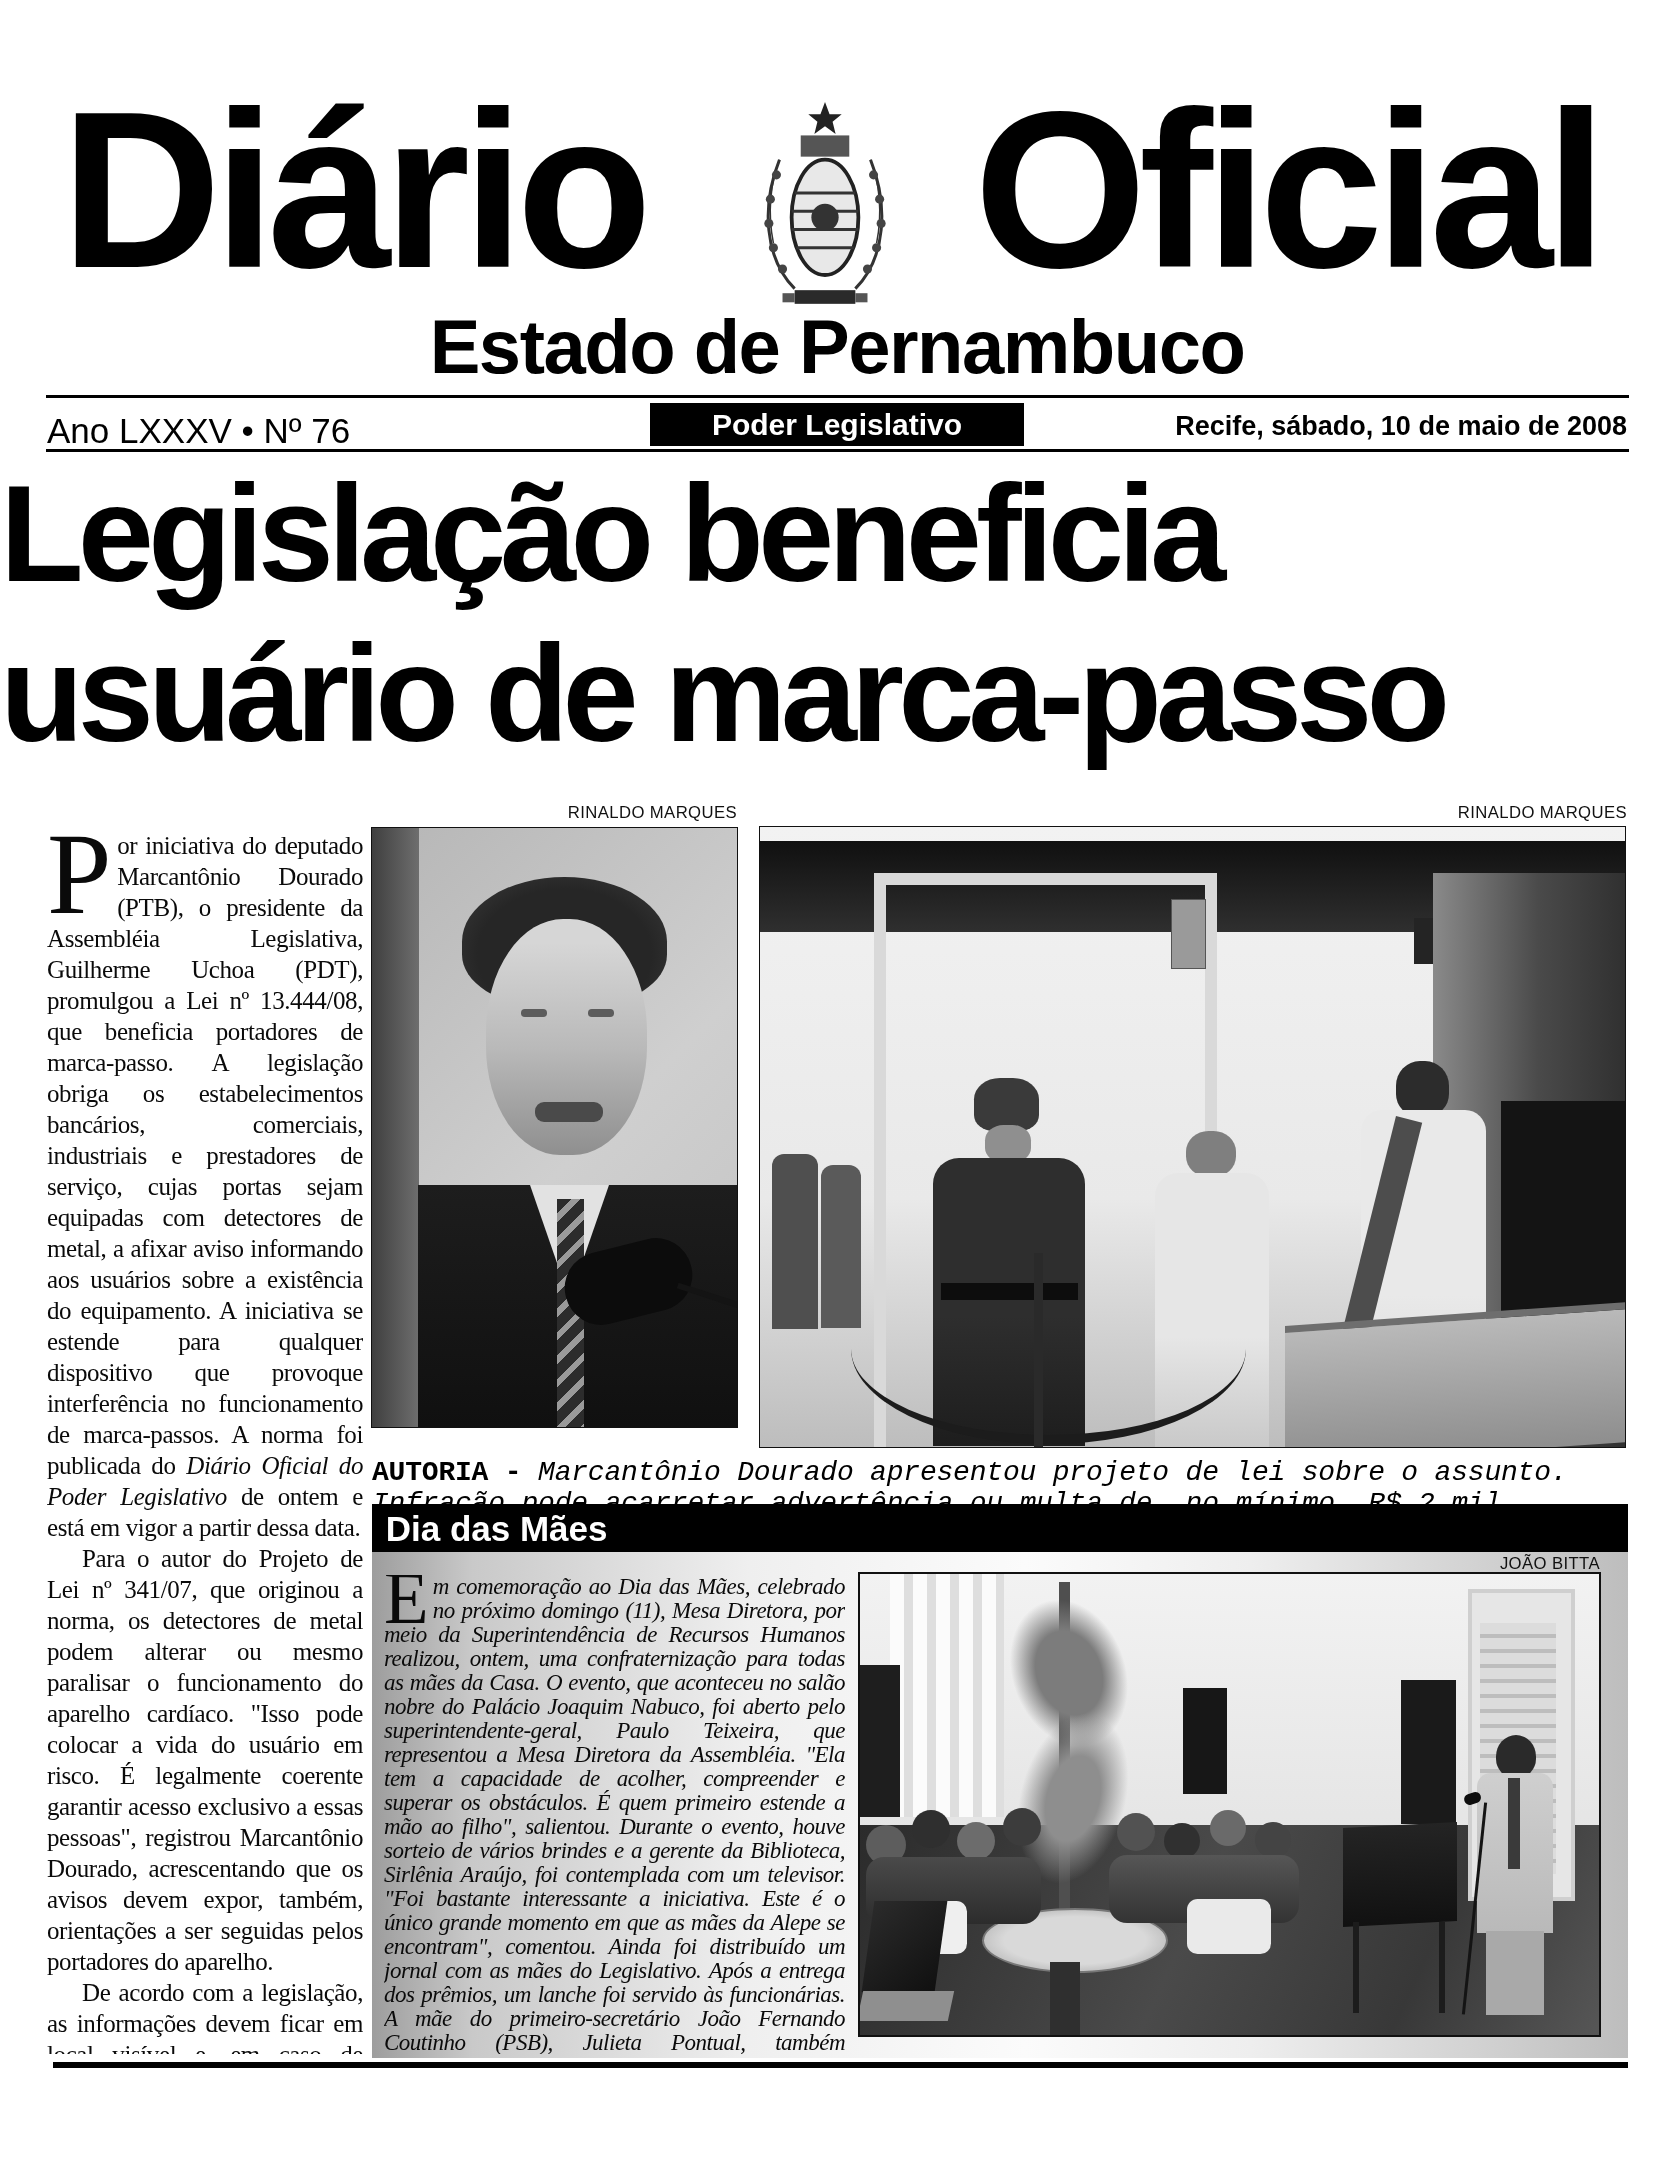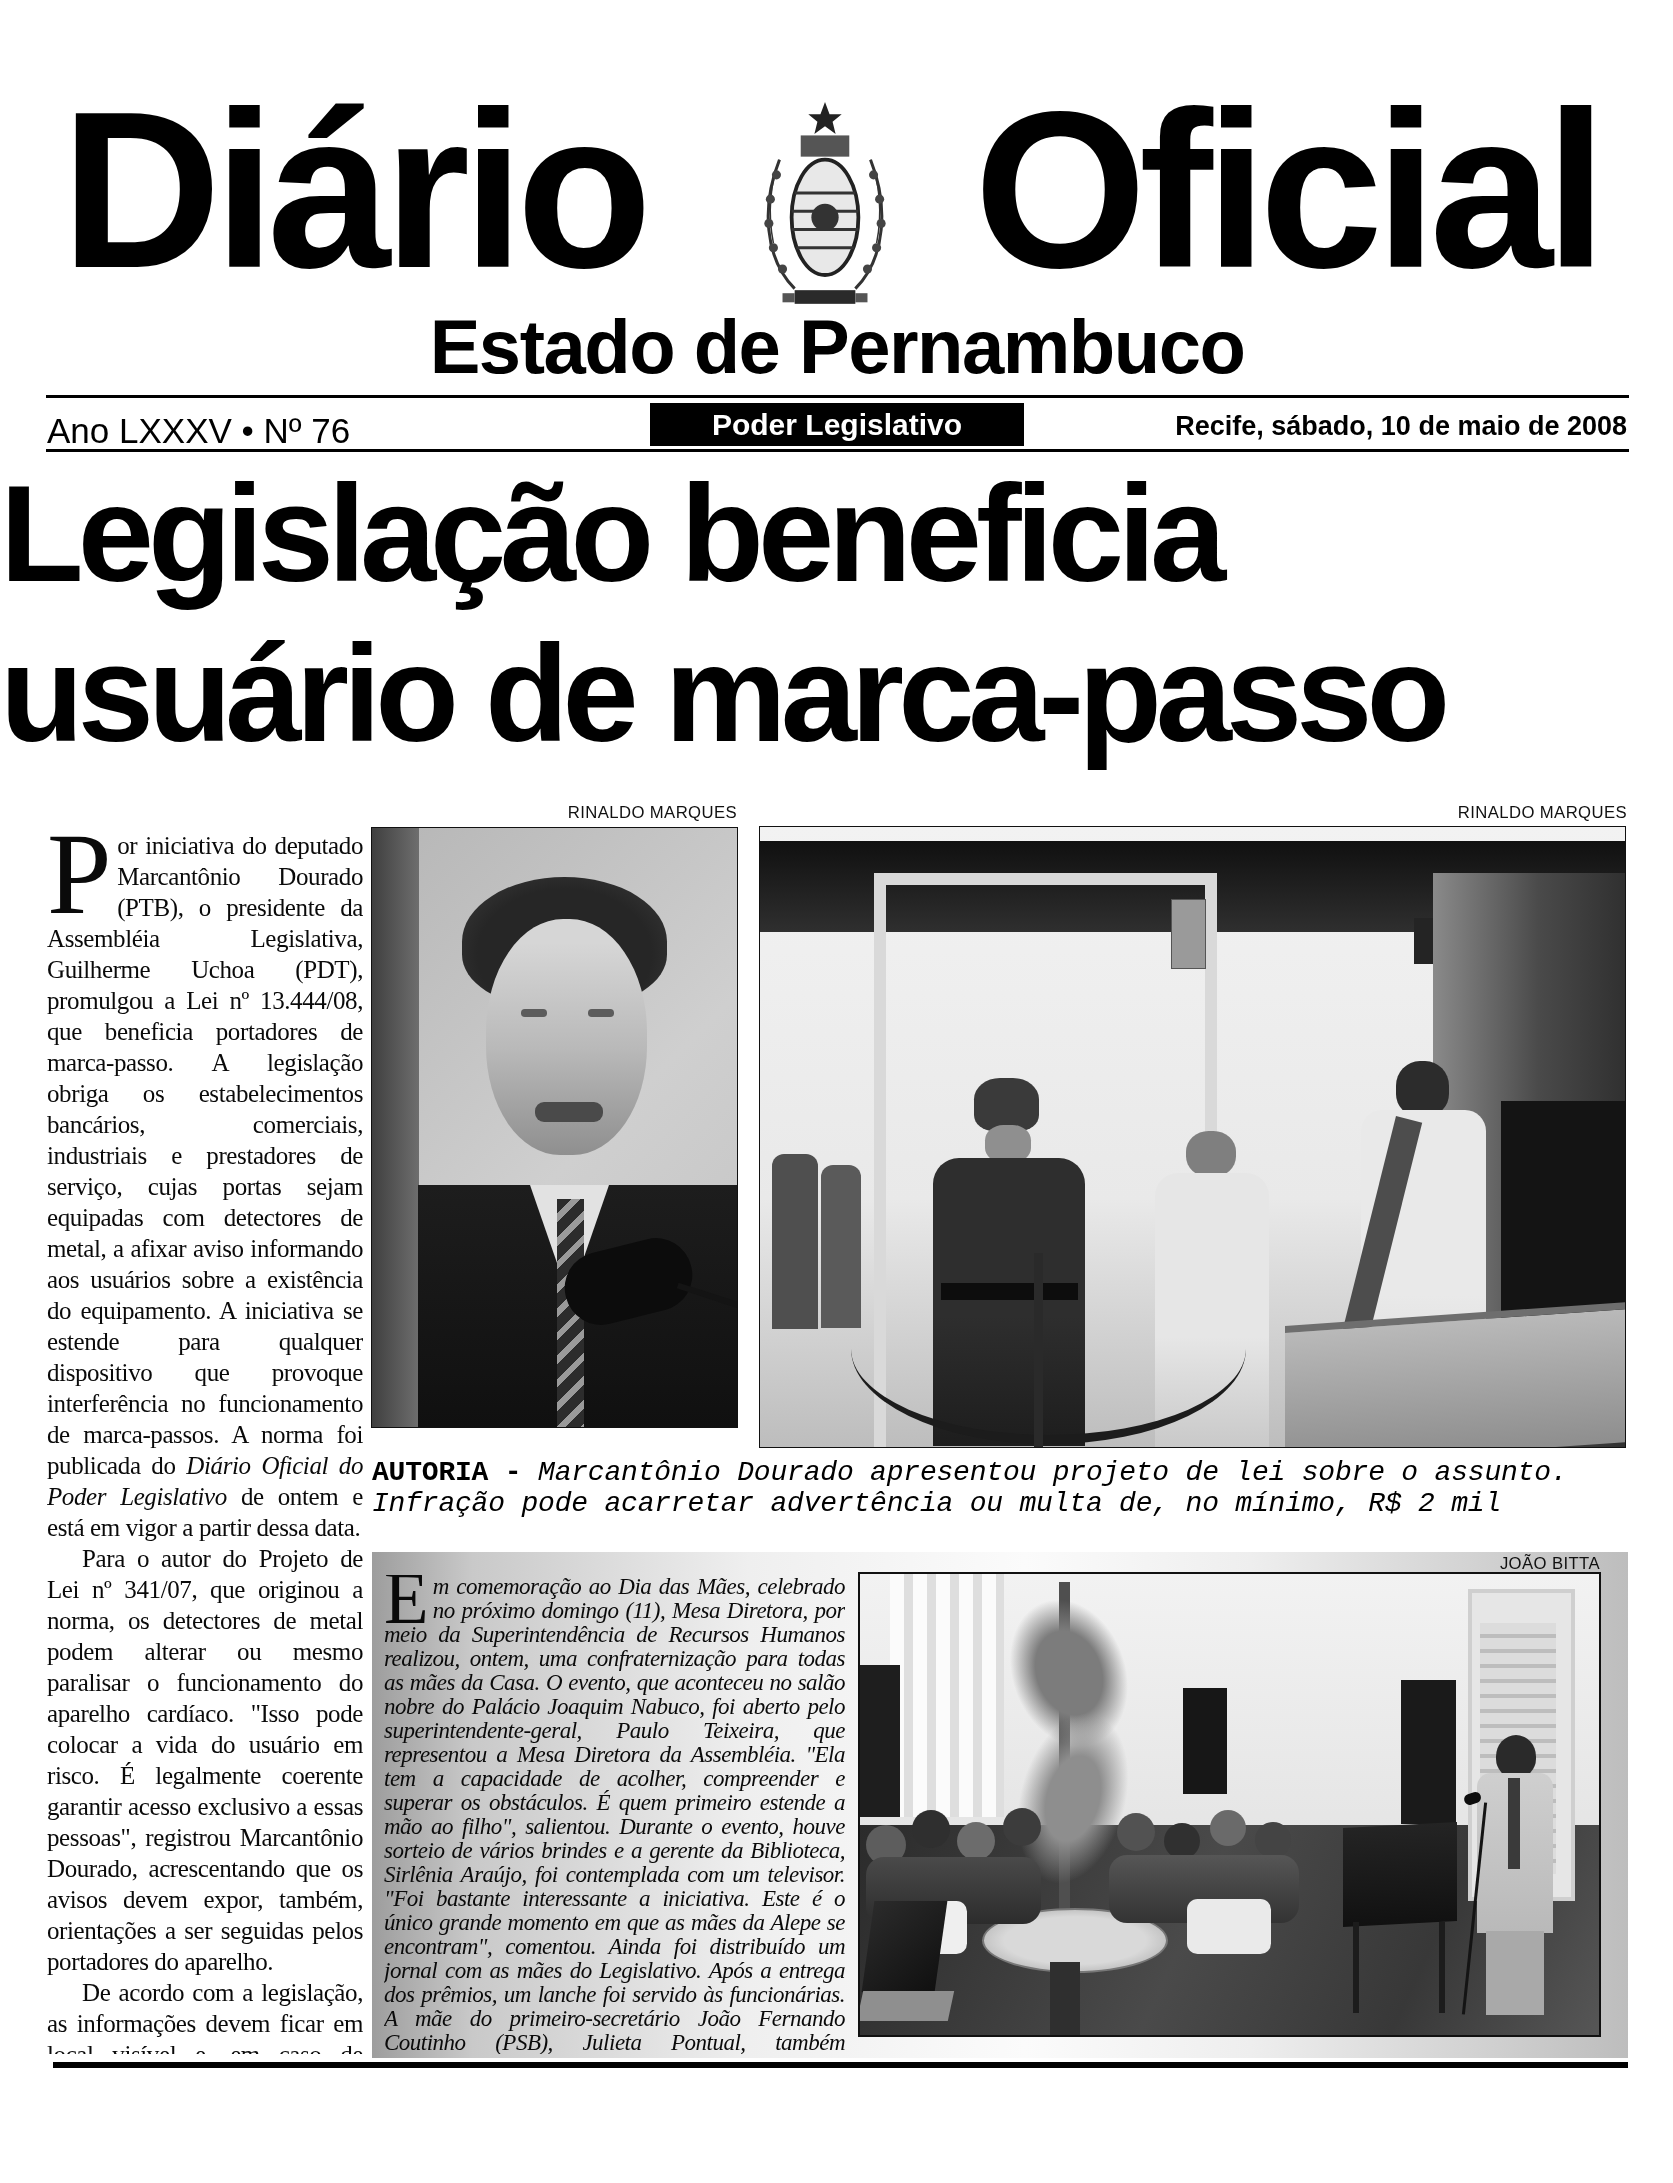--- a/index.html
+++ b/index.html
@@ -156,20 +156,23 @@
     <div class="sc" style="left:608px;top:289px;width:27px;height:228px;background:#4d4d4d;transform:rotate(14deg);"></div>
     <div class="sc" style="left:525px;top:487px;width:341px;height:133px;background:linear-gradient(180deg,#b9b9b9,#8e8e8e);border-top:7.6px solid #6e6e6e;transform:skewY(-4deg);"></div>
     <div class="sc" style="left:91px;top:426px;width:395px;height:182px;border-bottom:9px solid #1c1c1c;border-radius:50%;"></div>
     <div class="sc" style="left:274px;top:426px;width:9px;height:194px;background:#2a2a2a;"></div>
   </div>
 
   <div class="abs caption" style="left:372px;top:1457px;width:1258px;">
     <span class="cap-label">AUTORIA - </span><span class="cap-text">Marcantônio Dourado apresentou projeto de lei sobre o assunto. Infração pode acarretar advertência ou multa de, no mínimo, R$ 2 mil</span>
   </div>
 
+  <div class="abs section-bar" style="left:372px;top:1504px;width:1256px;height:49px;display:flex;align-items:center;">
+    <span>Dia das Mães</span>
+  </div>
 
   <div class="abs gradient-panel" style="left:372px;top:1552px;width:1256px;height:506px;"></div>
 
   <div class="abs credit" style="left:1292px;top:1554px;width:308px;">JOÃO BITTA</div>
 
   <div class="abs italcol" style="left:384px;top:1575px;width:461px;height:479px;">
     <p style="margin:0"><span class="dropcap-e">E</span><span>m comemoração ao Dia das Mães, celebrado no próximo domingo (11), Mesa Diretora, por meio da Superintendência de Recursos Humanos realizou, ontem, uma confraternização para todas as mães da Casa. O evento, que aconteceu no salão nobre do Palácio Joaquim Nabuco, foi aberto pelo superintendente-geral, Paulo Teixeira, que representou a Mesa Diretora da Assembléia. "Ela tem a capacidade de acolher, compreender e superar os obstáculos. É quem primeiro estende a mão ao filho", salientou. Durante o evento, houve sorteio de vários brindes e a gerente da Biblioteca, Sirlênia Araújo, foi contemplada com um televisor. "Foi bastante interessante a iniciativa. Este é o único grande momento em que as mães da Alepe se encontram", comentou. Ainda foi distribuído um jornal com as mães do Legislativo. Após a entrega dos prêmios, um lanche foi servido às funcionárias. A mãe do primeiro-secretário João Fernando Coutinho (PSB), Julieta Pontual, também participou.</span></p>
   </div>
 
   <div class="abs photo" style="left:858px;top:1572px;width:739px;height:461px;border-width:2.3px;">

